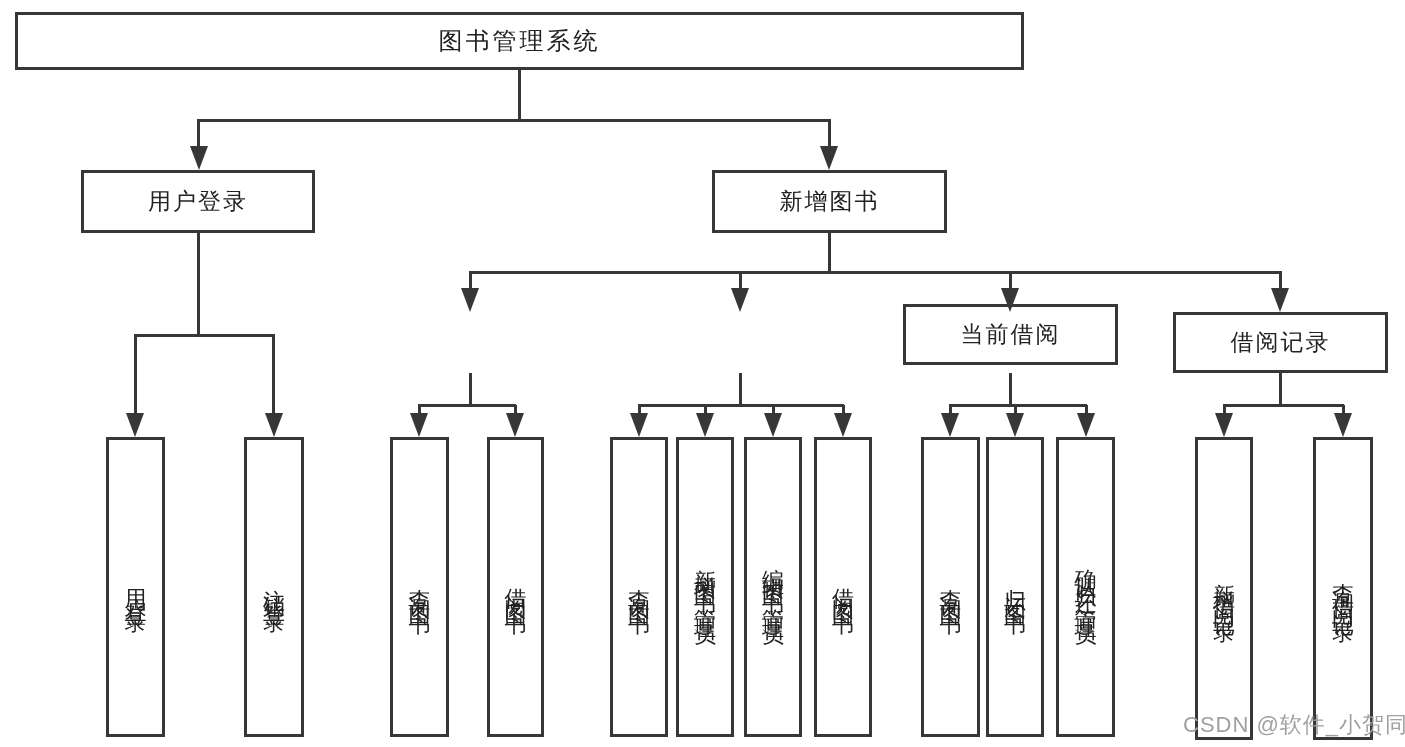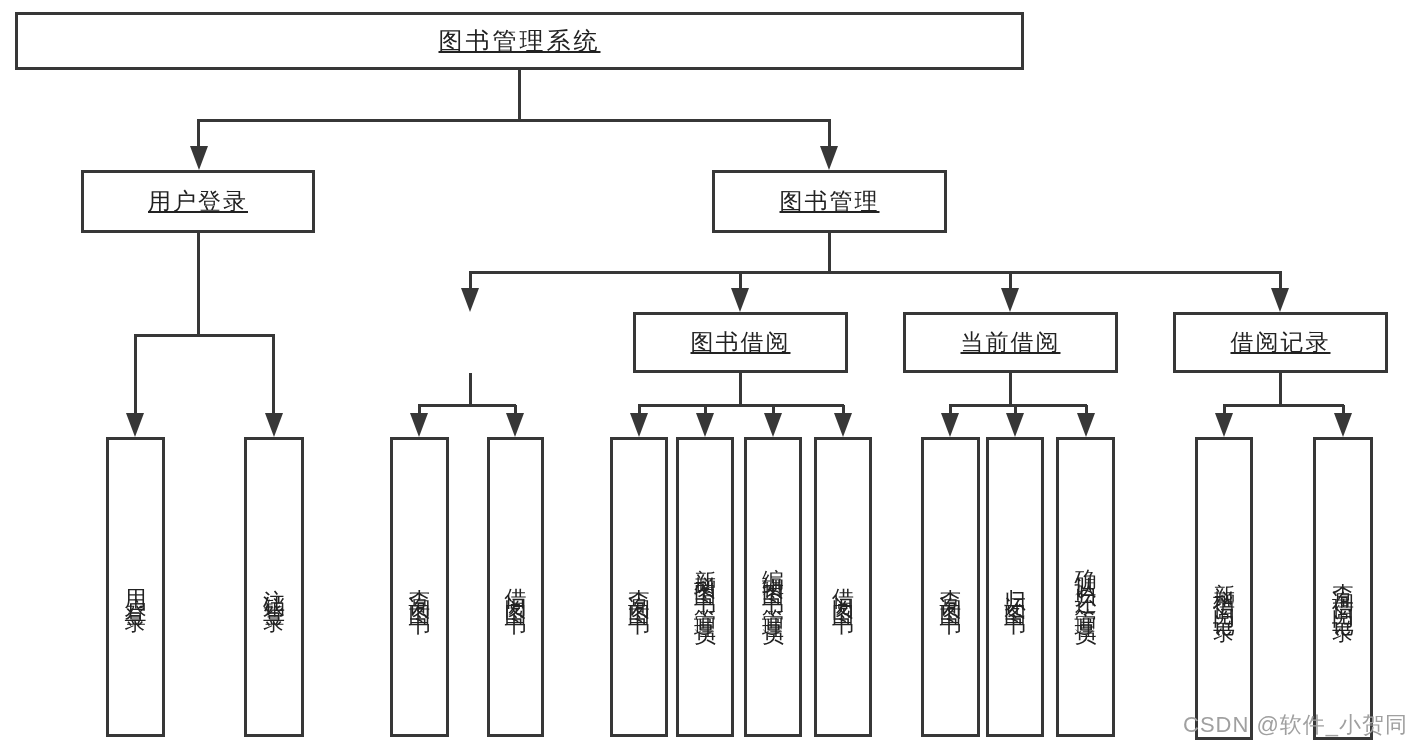--- a/index.html
+++ b/index.html
@@ -18,21 +18,20 @@
     display:flex;
     align-items:center;
     justify-content:center;
     color:#222222;
   }
   .box.h span{
     font-size:23px;
     letter-spacing:2px;
     white-space:nowrap;
     color:#222222;
-    text-decoration:underline;
   }
   .box.title span{
     font-size:24px;
     letter-spacing:3px;
   }
   .box.v span{
     writing-mode:vertical-rl;
     text-orientation:mixed;
     font-size:22px;
     letter-spacing:8px;
@@ -63,29 +62,26 @@
 
   <div class="box h title" style="left:15px;top:12px;width:1009px;height:58px">
     <span>图书管理系统</span>
   </div>
 
   <div class="box h" style="left:81px;top:170px;width:234px;height:63px">
     <span>用户登录</span>
   </div>
 
   <div class="box h" style="left:712px;top:170px;width:235px;height:63px">
-    <span>图书管理</span>
+    <span>新增图书</span>
   </div>
 
 
-  <div class="box h" style="left:633px;top:312px;width:215px;height:61px">
-    <span>图书借阅</span>
-  </div>
 
-  <div class="box h" style="left:903px;top:312px;width:215px;height:61px">
+  <div class="box h" style="left:903px;top:304px;width:215px;height:61px">
     <span>当前借阅</span>
   </div>
 
   <div class="box h" style="left:1173px;top:312px;width:215px;height:61px">
     <span>借阅记录</span>
   </div>
 
   <div class="box v" style="left:106px;top:437px;width:59px;height:300px">
     <span>用户登录</span>
   </div>

